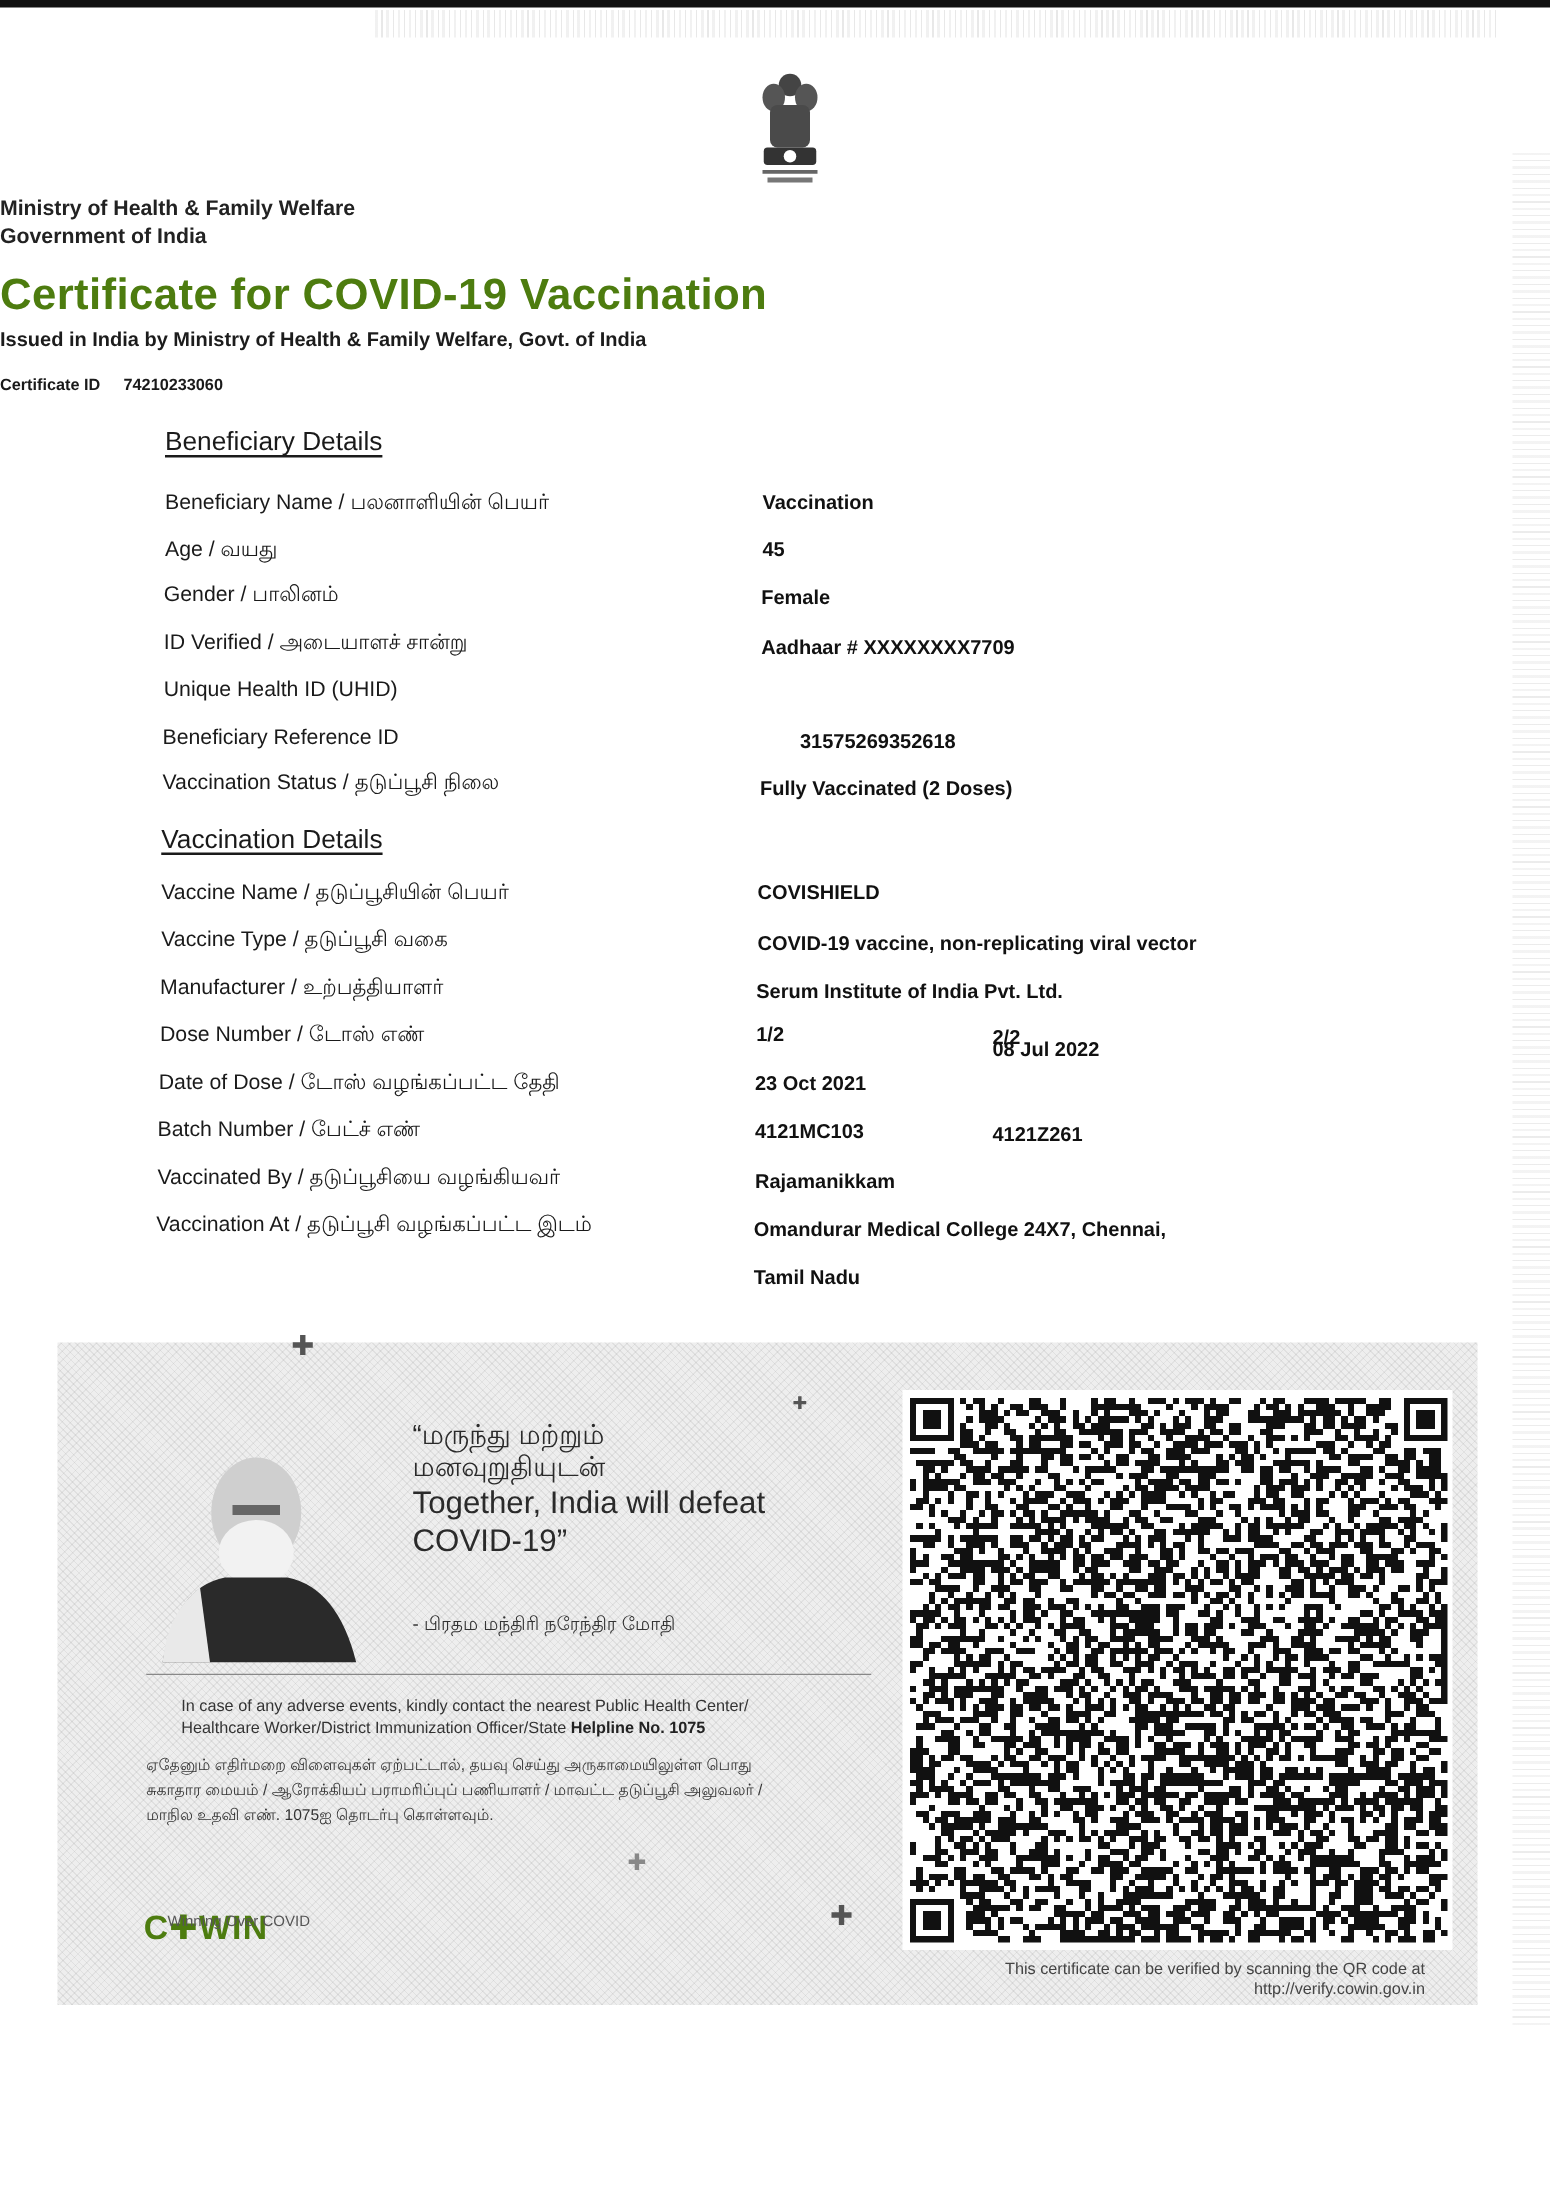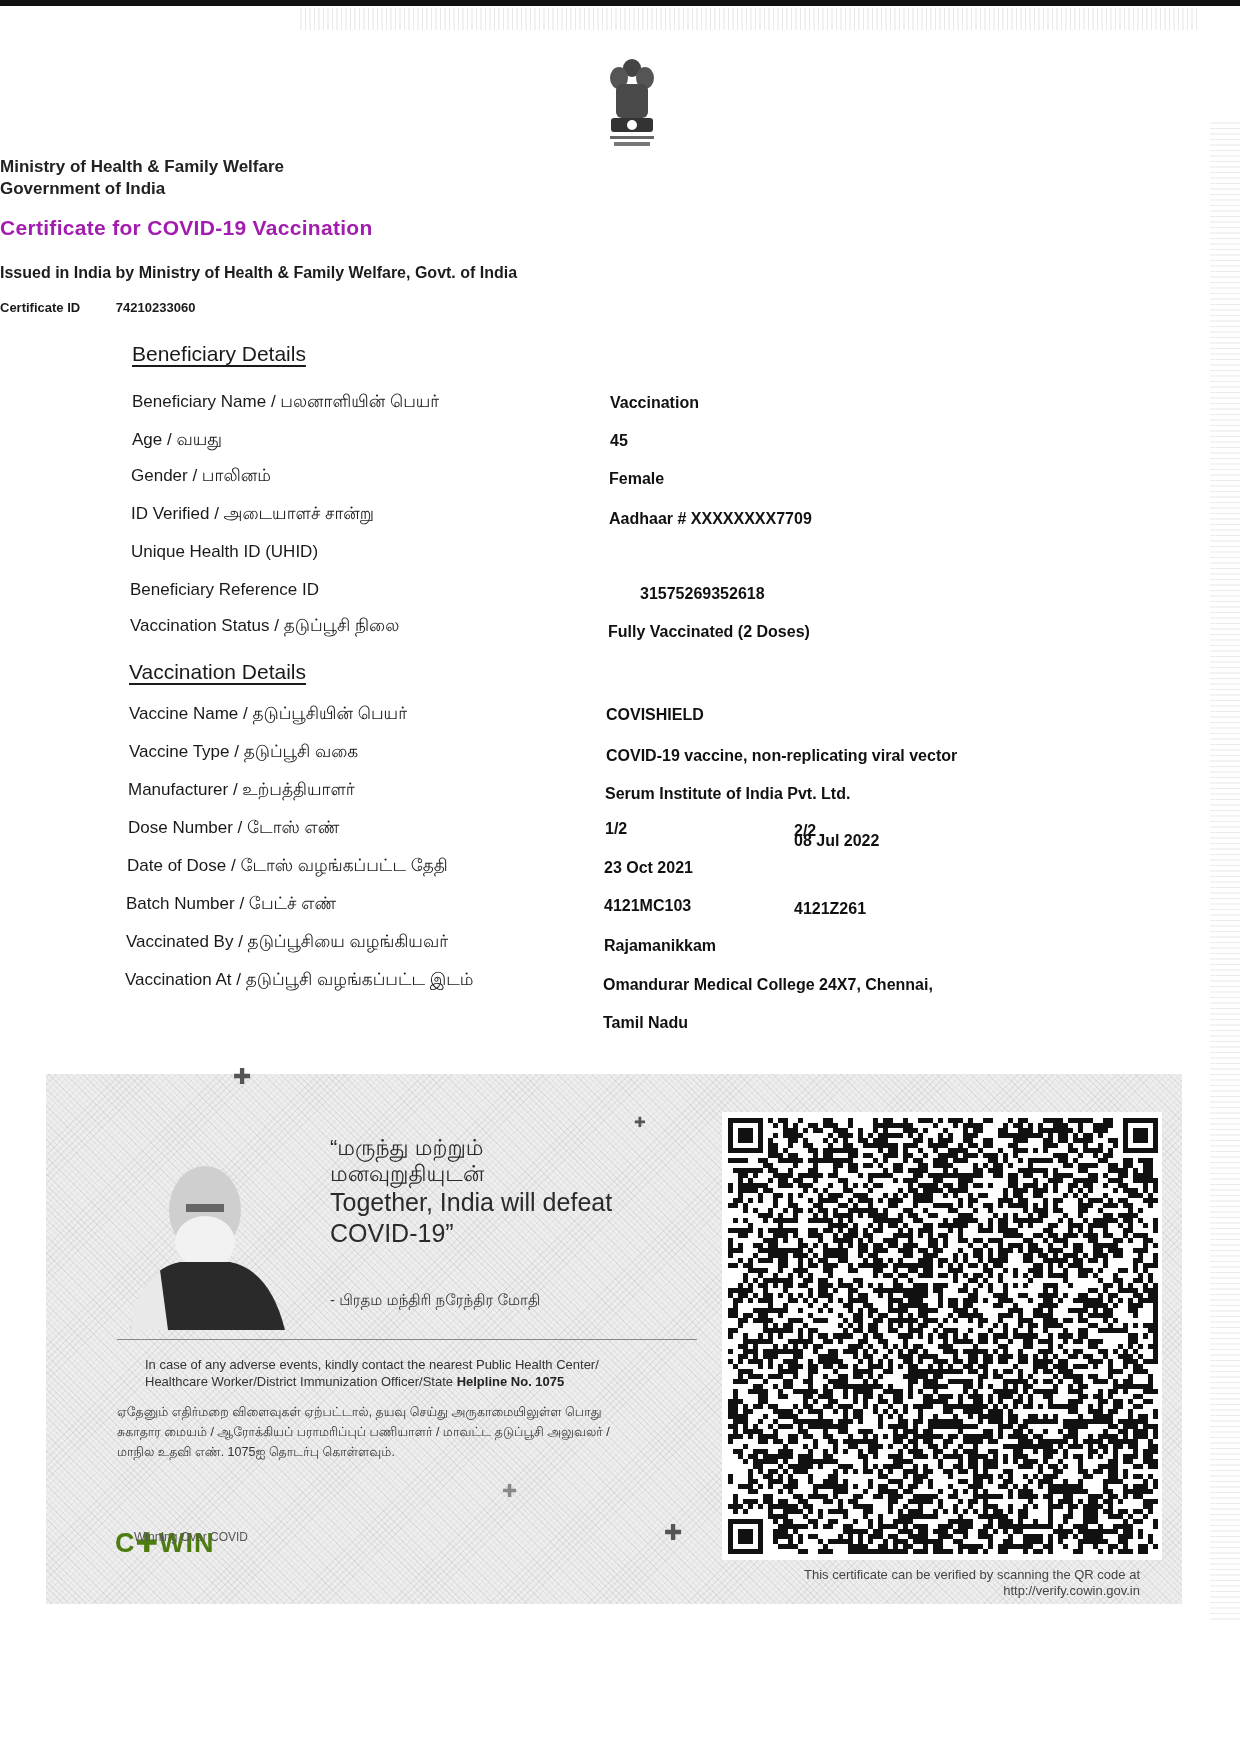--- a/index.html
+++ b/index.html
@@ -15,24 +15,24 @@
     opacity: .6;
   }
   .right-noise {
     position: absolute; right: 0; top: 120px; width: 30px; height: 1500px;
     background: repeating-linear-gradient(0deg, #eaeaea 0 2px, #fff 2px 6px, #dcdcdc 6px 7px, #fff 7px 11px);
     opacity: .55;
   }
   .emblem { position: absolute; left: 602px; top: 48px; width: 60px; height: 104px; }
   .center { position: absolute; left: 0; width: 1016px; text-align: left; }
   .ministry { top: 156px; font-size: 17px; font-weight: bold; line-height: 22px; color: #222; }
-  .title { top: 216px; font-size: 21px; font-weight: bold; color: #a21caf; letter-spacing: .3px; }
+  .title { top: 216px; font-size: 35px; font-weight: bold; color: #4d7c0f; letter-spacing: .3px; }
   .subtitle { top: 264px; font-size: 16px; font-weight: bold; color: #1c1c1c; }
   .cert-id { top: 300px; font-size: 13px; font-weight: bold; }
-  .cert-id .lbl { margin-right: 32px; }
+  .cert-id .lbl { margin-right: 15px; }
   .section-h {
     position: absolute; font-size: 21px; color: #1a1a1a;
     text-decoration: underline; text-underline-offset: 4px;
   }
   .row { position: absolute; font-size: 17px; }
   .val { font-weight: bold; font-size: 16px; color: #111; }
   .banner {
     position: absolute; left: 46px; top: 1074px; width: 1136px; height: 530px;
     background:
       repeating-linear-gradient(45deg, rgba(0,0,0,.06) 0 1px, transparent 1px 4px),

